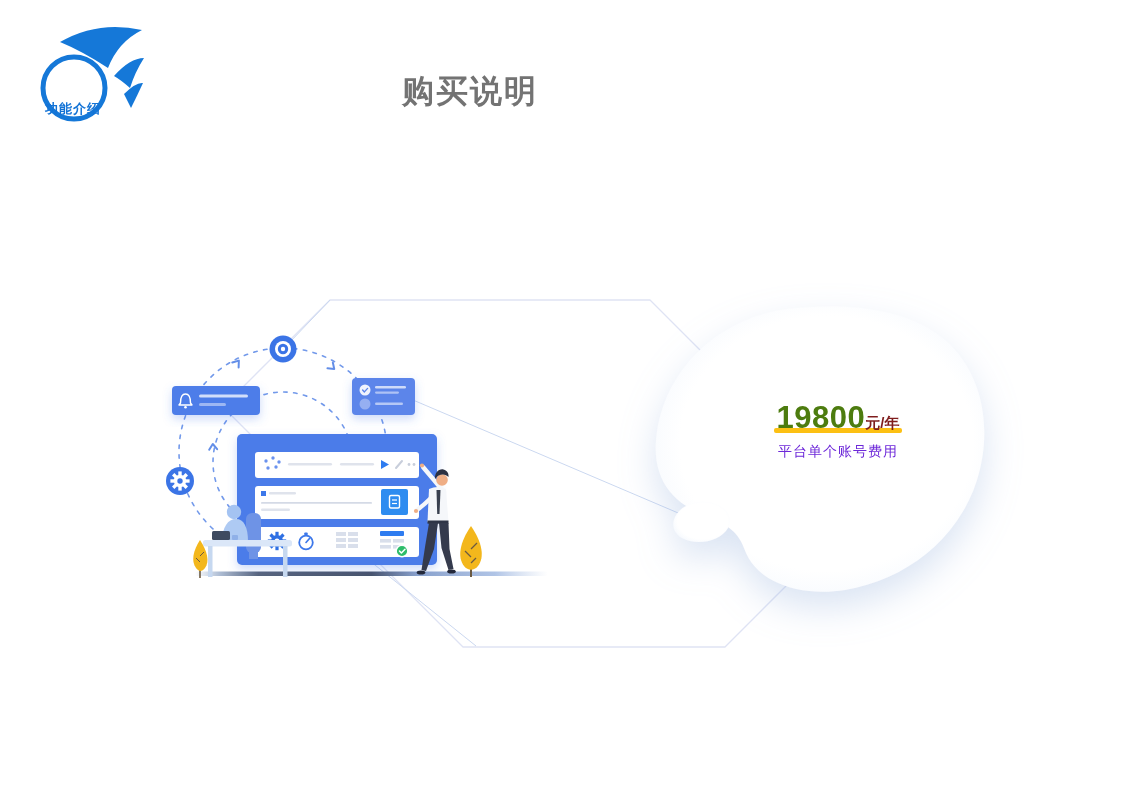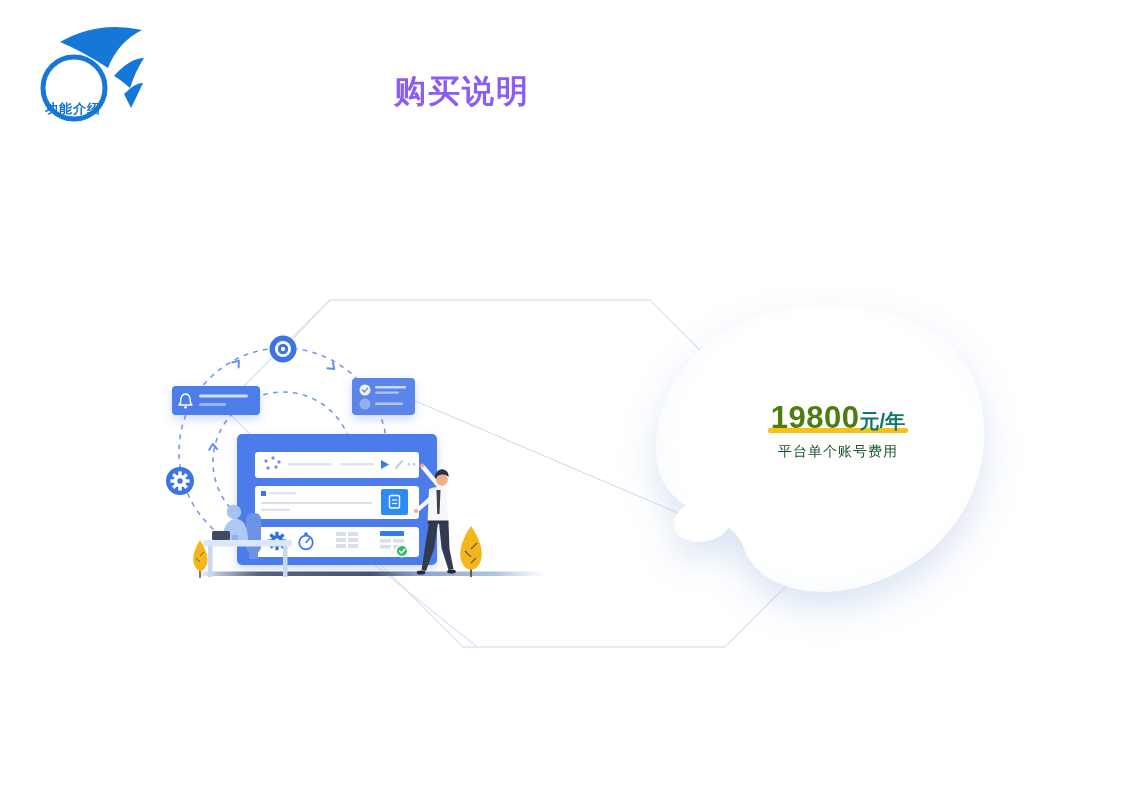--- a/index.html
+++ b/index.html
@@ -3,22 +3,22 @@
 <meta charset="utf-8">
 <style>
   html,body{margin:0;padding:0;}
   body{
     width:1136px;height:800px;position:relative;overflow:hidden;
     background:#ffffff;
     font-family:"Liberation Sans","DejaVu Sans",sans-serif;
   }
   .stage{position:absolute;inset:0;width:1136px;height:800px;}
   .page-title{
-    position:absolute;top:70px;left:8px;width:908px;
-    text-align:center;font-size:32px;font-weight:700;color:#8b5cf6;
+    position:absolute;top:70px;left:16px;width:908px;
+    text-align:center;font-size:32px;font-weight:700;color:#737373;
     letter-spacing:2px;
   }
   .logo{position:absolute;left:30px;top:26px;width:118px;height:108px;}
   .logo-label{
     position:absolute;left:40px;top:80px;width:66px;text-align:center;
     font-size:13px;font-weight:700;color:#1373d6;letter-spacing:1px;margin-top:20px;
   }
   .price-block{
     position:absolute;left:738px;top:402px;width:200px;text-align:center;
   }
@@ -26,24 +26,24 @@
   .amount-underline{
     position:absolute;left:-3px;right:-3px;bottom:0px;height:5px;
     background:#fcc013;border-radius:2px;z-index:0;
   }
   .amount{
     position:relative;z-index:1;
     font-size:31px;font-weight:600;color:#4d7c0f;letter-spacing:0.5px;
   }
   .amount-unit{
     position:relative;z-index:1;
-    font-size:20px;font-weight:700;color:#0f766e;
+    font-size:15px;font-weight:700;color:#7f1d1d;
   }
   .price-desc{
-    margin-top:10px;font-size:14px;color:#14532d;letter-spacing:1px;
+    margin-top:10px;font-size:14px;color:#6d28d9;letter-spacing:1px;
   }
 </style>
 </head>
 <body>
 
 <svg class="stage" viewBox="0 0 1136 800" xmlns="http://www.w3.org/2000/svg">
   <defs>
     <radialGradient id="blobGrad" cx="52%" cy="48%" r="62%">
       <stop offset="0%" stop-color="#ffffff"></stop>
       <stop offset="72%" stop-color="#ffffff"></stop>

